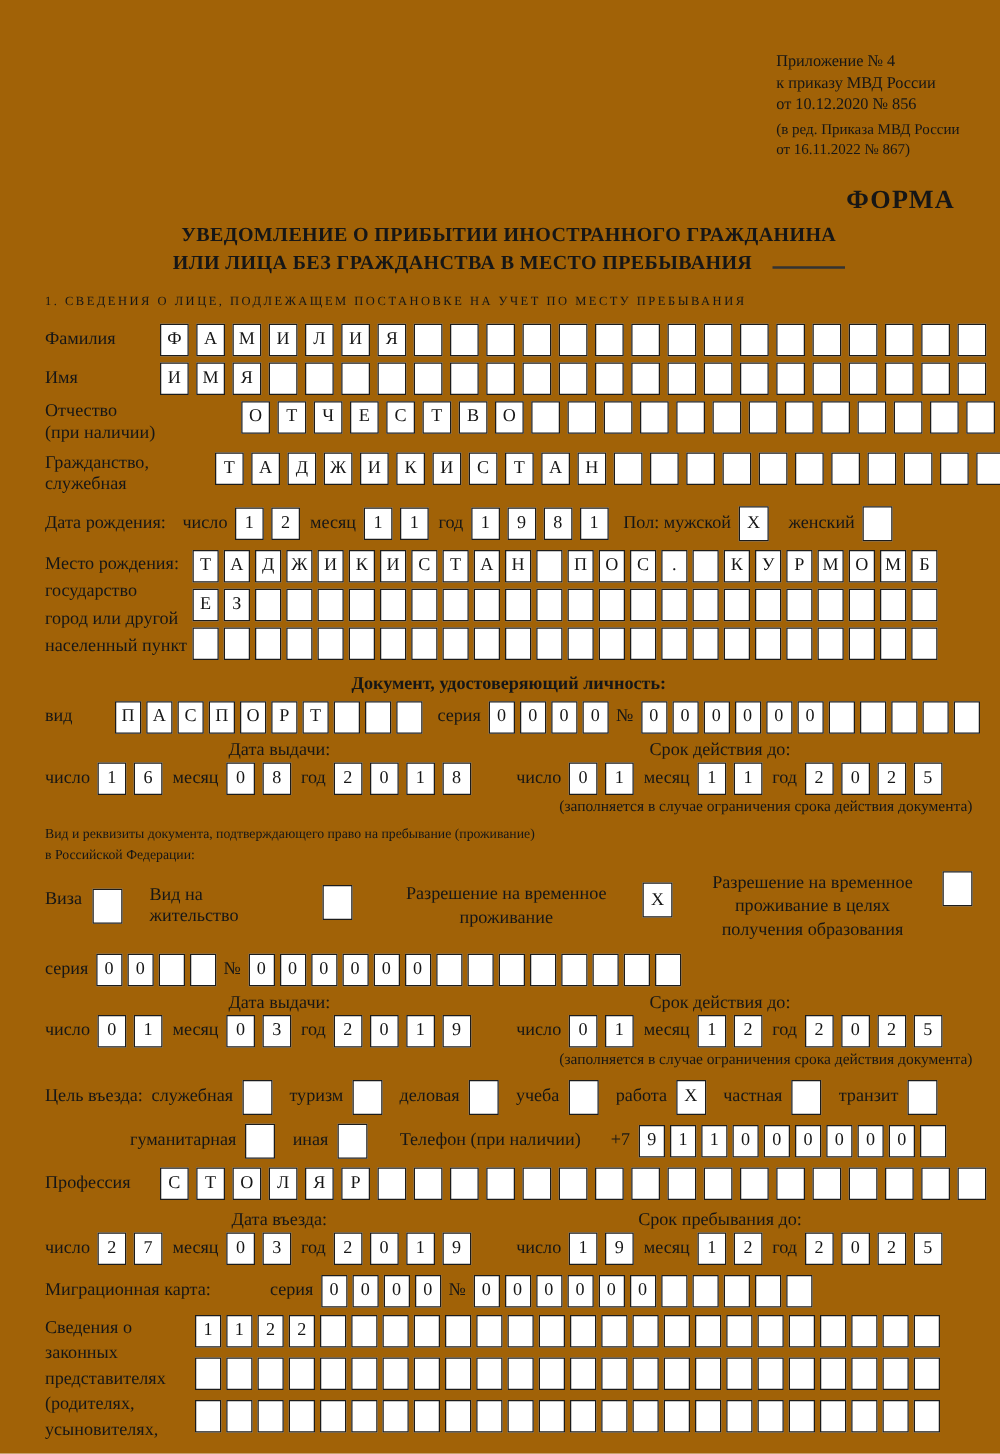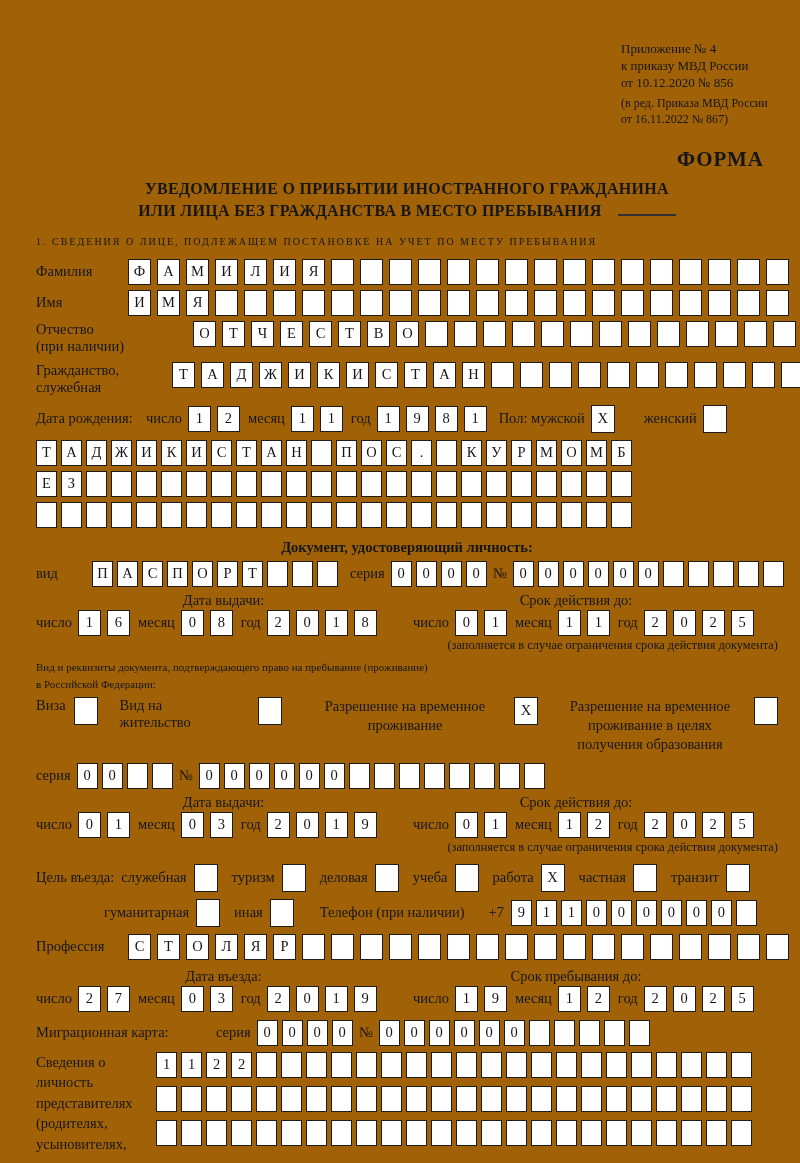--- a/index.html
+++ b/index.html
@@ -40,21 +40,21 @@
 
   .dheads { display:flex; margin-top:5px; font-size:14.5px; }
   .dh1 { width:375px; text-align:center; }
   .dh2 { width:330px; text-align:center; }
   .drow { display:flex; align-items:center; margin-top:1px; }
   .dgroup { display:flex; align-items:center; flex:none; }
   .dgroup.w375 { width:375px; }
   .note { font-size:12.4px; text-align:right; margin-top:2px; }
 
   .line { font-size:11px; margin-top:5px; }
-  .opts { display:flex; align-items:flex-start; margin-top:7px; }
+  .opts { display:flex; align-items:center; margin-top:7px; }
   .opt  { display:flex; align-items:flex-start; }
   .olabel { font-size:14.5px; }
   .olabel.c2 { width:198px; text-align:center; line-height:19px; }
   .olabel.c3 { width:192px; text-align:center; line-height:19px; }
 
   .plabel { font-size:14.5px; margin-right:7px; white-space:nowrap; }
   .pgap { margin-right:14px; }
 
   .reps { display:flex; align-items:flex-start; margin-top:6px; }
   .replbl { width:120px; flex:none; font-size:14.5px; line-height:20.5px; }
@@ -220,27 +220,33 @@
       <span class="cells">
           <span class="cell">1</span>
           <span class="cell">9</span>
           <span class="cell">8</span>
           <span class="cell">1</span>
         </span>
       <span class="dl" style="margin-left:6px;">Пол: мужской</span>
       <span class="cells cb">
           <span class="cell">X</span>
         </span>
-      <span class="dl" style="margin-left:29px;">женский</span>
+      <span class="dl" style="margin-left:16px;">женский</span>
       <span class="cells cb">
           <span class="cell"></span>
         </span>
     </div>
 
     <div class="row top" style="margin-top:7px;">
+      <span class="lbl2 w118">
+        <div>Место рождения:</div>
+        <div>государство</div>
+        <div>город или другой</div>
+        <div>населенный пункт</div>
+      </span>
       <span class="colcells">
         <span class="cells sm">
             <span class="cell">Т</span>
             <span class="cell">А</span>
             <span class="cell">Д</span>
             <span class="cell">Ж</span>
             <span class="cell">И</span>
             <span class="cell">К</span>
             <span class="cell">И</span>
             <span class="cell">С</span>
@@ -656,21 +662,21 @@
           <span class="cell"></span>
           <span class="cell"></span>
           <span class="cell"></span>
           <span class="cell"></span>
         </span>
     </div>
 
     <div class="reps">
       <span class="replbl">
         <div>Сведения о</div>
-        <div>личность</div>
+        <div>законных</div>
         <div>представителях</div>
         <div>(родителях,</div>
         <div>усыновителях,</div>
 
       </span>
       <span>
         <span class="colcells">
           <span class="cells sm" style="margin-bottom:8px;">
               <span class="cell">1</span>
               <span class="cell">1</span>

